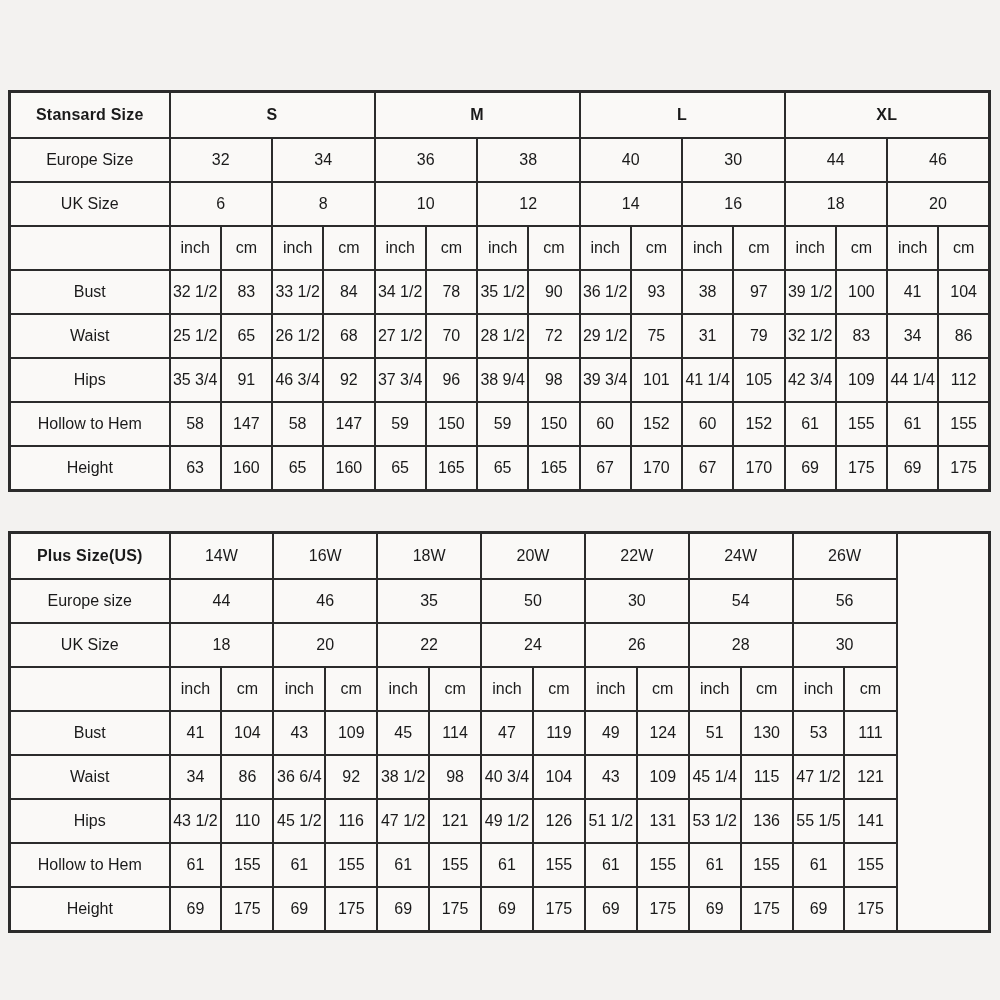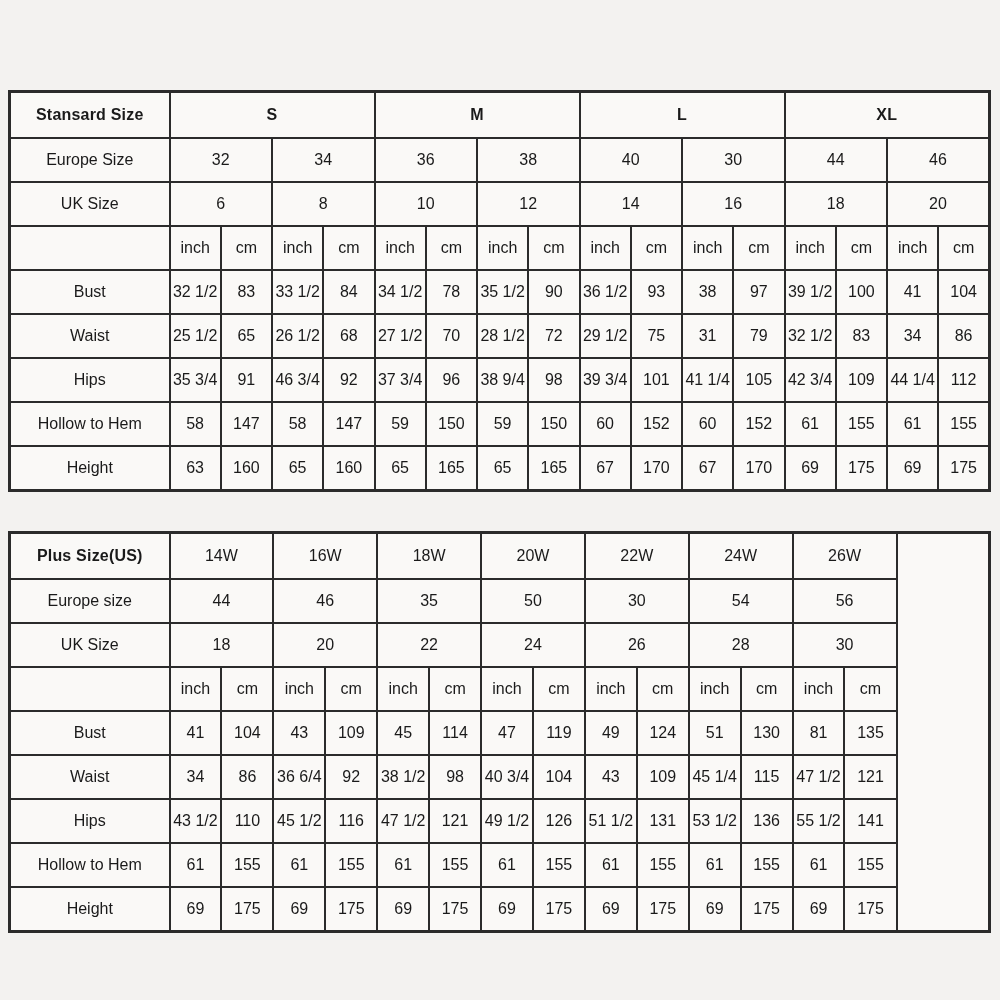--- a/index.html
+++ b/index.html
@@ -294,22 +294,22 @@
           <td class="value-cell">43</td>
           <td class="value-cell">109</td>
           <td class="value-cell">45</td>
           <td class="value-cell">114</td>
           <td class="value-cell">47</td>
           <td class="value-cell">119</td>
           <td class="value-cell">49</td>
           <td class="value-cell">124</td>
           <td class="value-cell">51</td>
           <td class="value-cell">130</td>
-          <td class="value-cell">81</td>
-          <td class="value-cell">135</td>
+          <td class="value-cell">53</td>
+          <td class="value-cell">111</td>
         </tr>
         <tr>
           <td class="label-cell">Waist</td>
           <td class="value-cell">34</td>
           <td class="value-cell">86</td>
           <td class="value-cell">36 6/4</td>
           <td class="value-cell">92</td>
           <td class="value-cell">38 1/2</td>
           <td class="value-cell">98</td>
           <td class="value-cell">40 3/4</td>
@@ -328,21 +328,21 @@
           <td class="value-cell">45 1/2</td>
           <td class="value-cell">116</td>
           <td class="value-cell">47 1/2</td>
           <td class="value-cell">121</td>
           <td class="value-cell">49 1/2</td>
           <td class="value-cell">126</td>
           <td class="value-cell">51 1/2</td>
           <td class="value-cell">131</td>
           <td class="value-cell">53 1/2</td>
           <td class="value-cell">136</td>
-          <td class="value-cell">55 1/2</td>
+          <td class="value-cell">55 1/5</td>
           <td class="value-cell">141</td>
         </tr>
         <tr>
           <td class="label-cell">Hollow to Hem</td>
           <td class="value-cell">61</td>
           <td class="value-cell">155</td>
           <td class="value-cell">61</td>
           <td class="value-cell">155</td>
           <td class="value-cell">61</td>
           <td class="value-cell">155</td>

